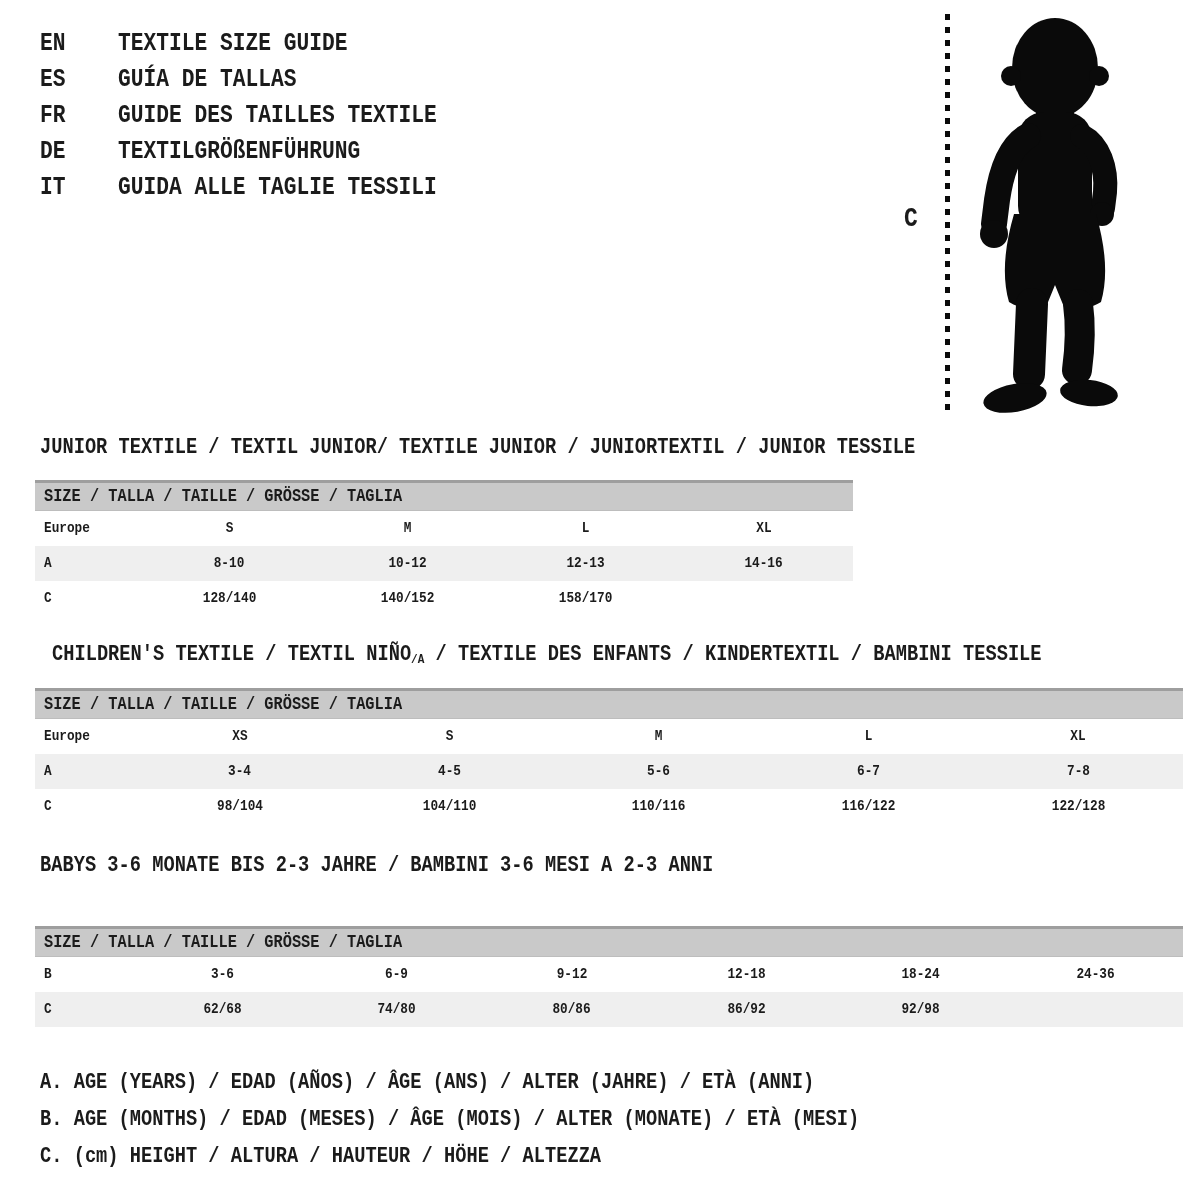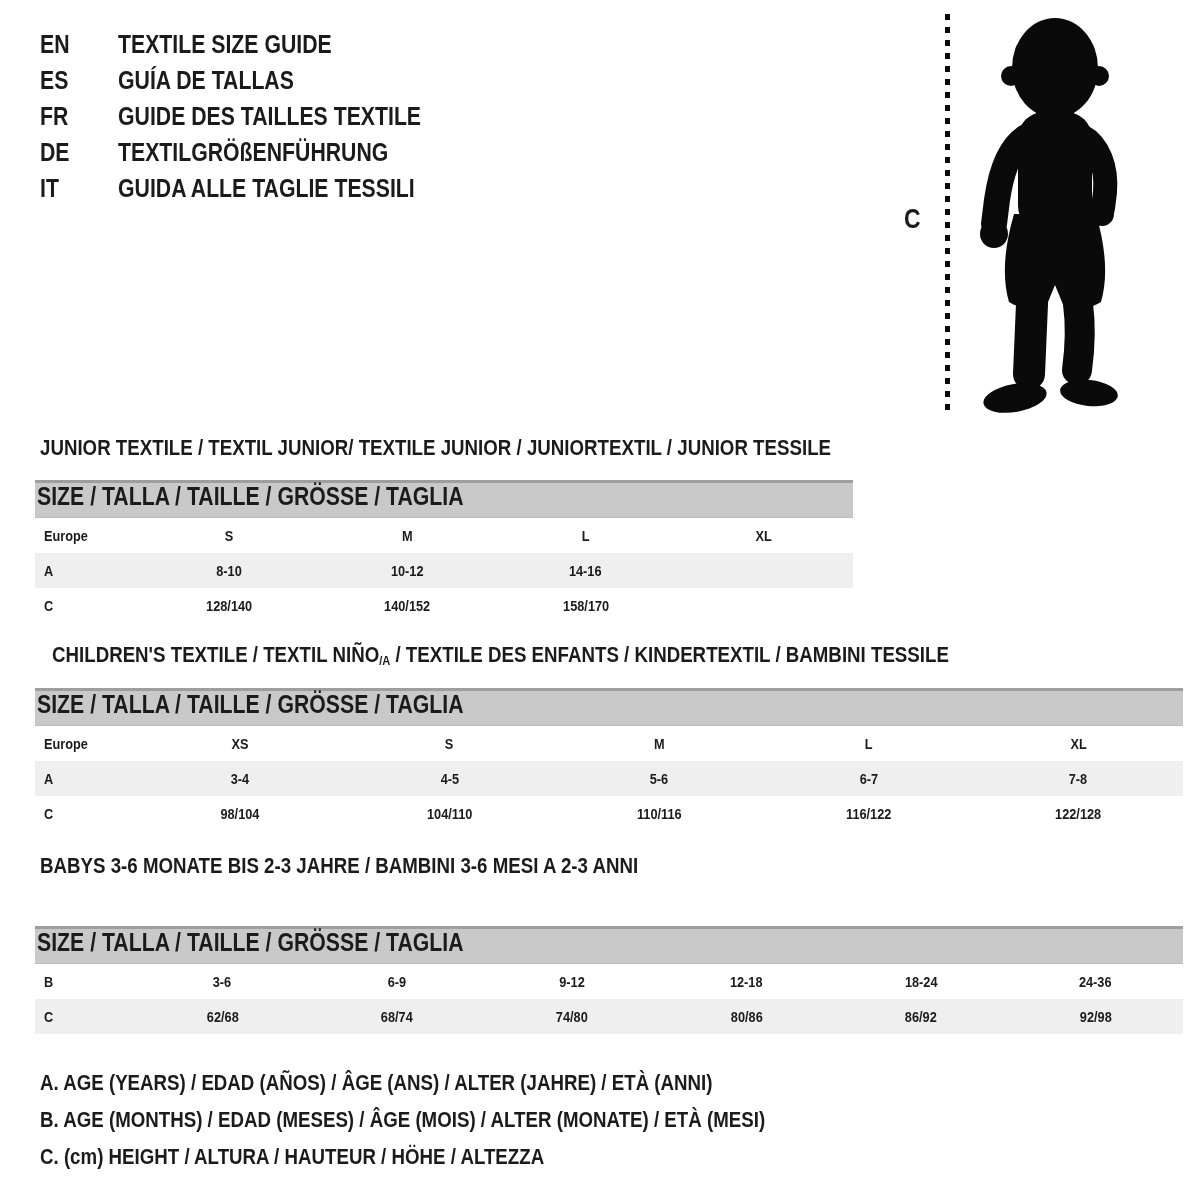--- a/index.html
+++ b/index.html
@@ -3,21 +3,21 @@
 <meta charset="utf-8">
 <style>
   * { margin:0; padding:0; box-sizing:border-box; }
   html,body { background:#fff; }
   body {
     width:1200px; height:1200px;
     font-family:"Liberation Sans", sans-serif;
     font-weight:bold;
     color:var(--text,#1b1b1b);
   }
-  .page { position:relative; width:1200px; height:1200px; overflow:hidden; background:var(--background,#ffffff); }
+  .page { position:relative; width:1200px; height:1200px; overflow:hidden; background:var(--background,#ffffff);font-family:Liberation Mono, monospace; }
 
   
   .cx { display:inline-block; white-space:nowrap; transform:scaleX(0.85); transform-origin:0 50%; }
   .cell:not(.first) .cx { transform-origin:50% 50%; }
 
   
   .lang-list { position:absolute; left:40px; top:26px; }
   .lang-row { display:grid; grid-template-columns:78px auto; height:36px; line-height:36px; font-size:25px; }
 
   
@@ -29,21 +29,21 @@
   .silhouette { position:absolute; left:958px; top:8px; width:190px; height:415px; color:var(--silhouette,#0a0a0a); }
 
   
   .section-title { position:absolute; left:40px; font-size:22px; line-height:28px; }
   .two-line { line-height:37px; }
   .subs { font-size:13px; position:relative; top:3px; }
 
   
   .size-table { position:absolute; left:35px; }
   .size-bar {
-    height:38px; line-height:26px; padding-left:2px; font-size:25px;
+    height:31px; line-height:26px; padding-left:9px; font-size:18px;
     background:var(--table-header-bg,#c9c9c9);
     border-top:3px solid var(--table-header-border,#9e9e9e);
     border-bottom:1px solid #bdbdbd;
   }
   .trow { display:grid; height:35px; line-height:35px; font-size:15px; }
   .trow.shaded { background:var(--row-alt-bg,#efefef); }
   .cell { text-align:center; overflow:hidden; }
   .cell.first { text-align:left; padding-left:9px; }
   .cols5 { grid-template-columns:105px repeat(4,1fr); }
   .cols6 { grid-template-columns:100px repeat(5,1fr); }
@@ -113,20 +113,21 @@
       <div class="cell first"><span class="cx">Europe</span></div>
       <div class="cell"><span class="cx">S</span></div>
       <div class="cell"><span class="cx">M</span></div>
       <div class="cell"><span class="cx">L</span></div>
       <div class="cell"><span class="cx">XL</span></div>
     </div>
     <div class="trow cols5 shaded">
       <div class="cell first"><span class="cx">A</span></div>
       <div class="cell"><span class="cx">8-10</span></div>
       <div class="cell"><span class="cx">10-12</span></div>
+      <div class="cell"><span class="cx">12-13</span></div>
       <div class="cell"><span class="cx">14-16</span></div>
     </div>
     <div class="trow cols5">
       <div class="cell first"><span class="cx">C</span></div>
       <div class="cell"><span class="cx">128/140</span></div>
       <div class="cell"><span class="cx">140/152</span></div>
       <div class="cell"><span class="cx">158/170</span></div>
     </div>
   </div>
 
@@ -171,21 +172,20 @@
       <div class="cell"><span class="cx">3-6</span></div>
       <div class="cell"><span class="cx">6-9</span></div>
       <div class="cell"><span class="cx">9-12</span></div>
       <div class="cell"><span class="cx">12-18</span></div>
       <div class="cell"><span class="cx">18-24</span></div>
       <div class="cell"><span class="cx">24-36</span></div>
     </div>
     <div class="trow cols7 shaded">
       <div class="cell first"><span class="cx">C</span></div>
       <div class="cell"><span class="cx">62/68</span></div>
-      <div class="cell"><span class="cx">68/74</span></div>
       <div class="cell"><span class="cx">74/80</span></div>
       <div class="cell"><span class="cx">80/86</span></div>
       <div class="cell"><span class="cx">86/92</span></div>
       <div class="cell"><span class="cx">92/98</span></div>
     </div>
   </div>
 
   <div class="legend">
     <div class="legend-row"><span class="cx">A. AGE (YEARS) / EDAD (AÑOS) / ÂGE (ANS) / ALTER (JAHRE) / ETÀ (ANNI)</span></div>
     <div class="legend-row"><span class="cx">B. AGE (MONTHS) / EDAD (MESES) / ÂGE (MOIS) / ALTER (MONATE) / ETÀ (MESI)</span></div>

